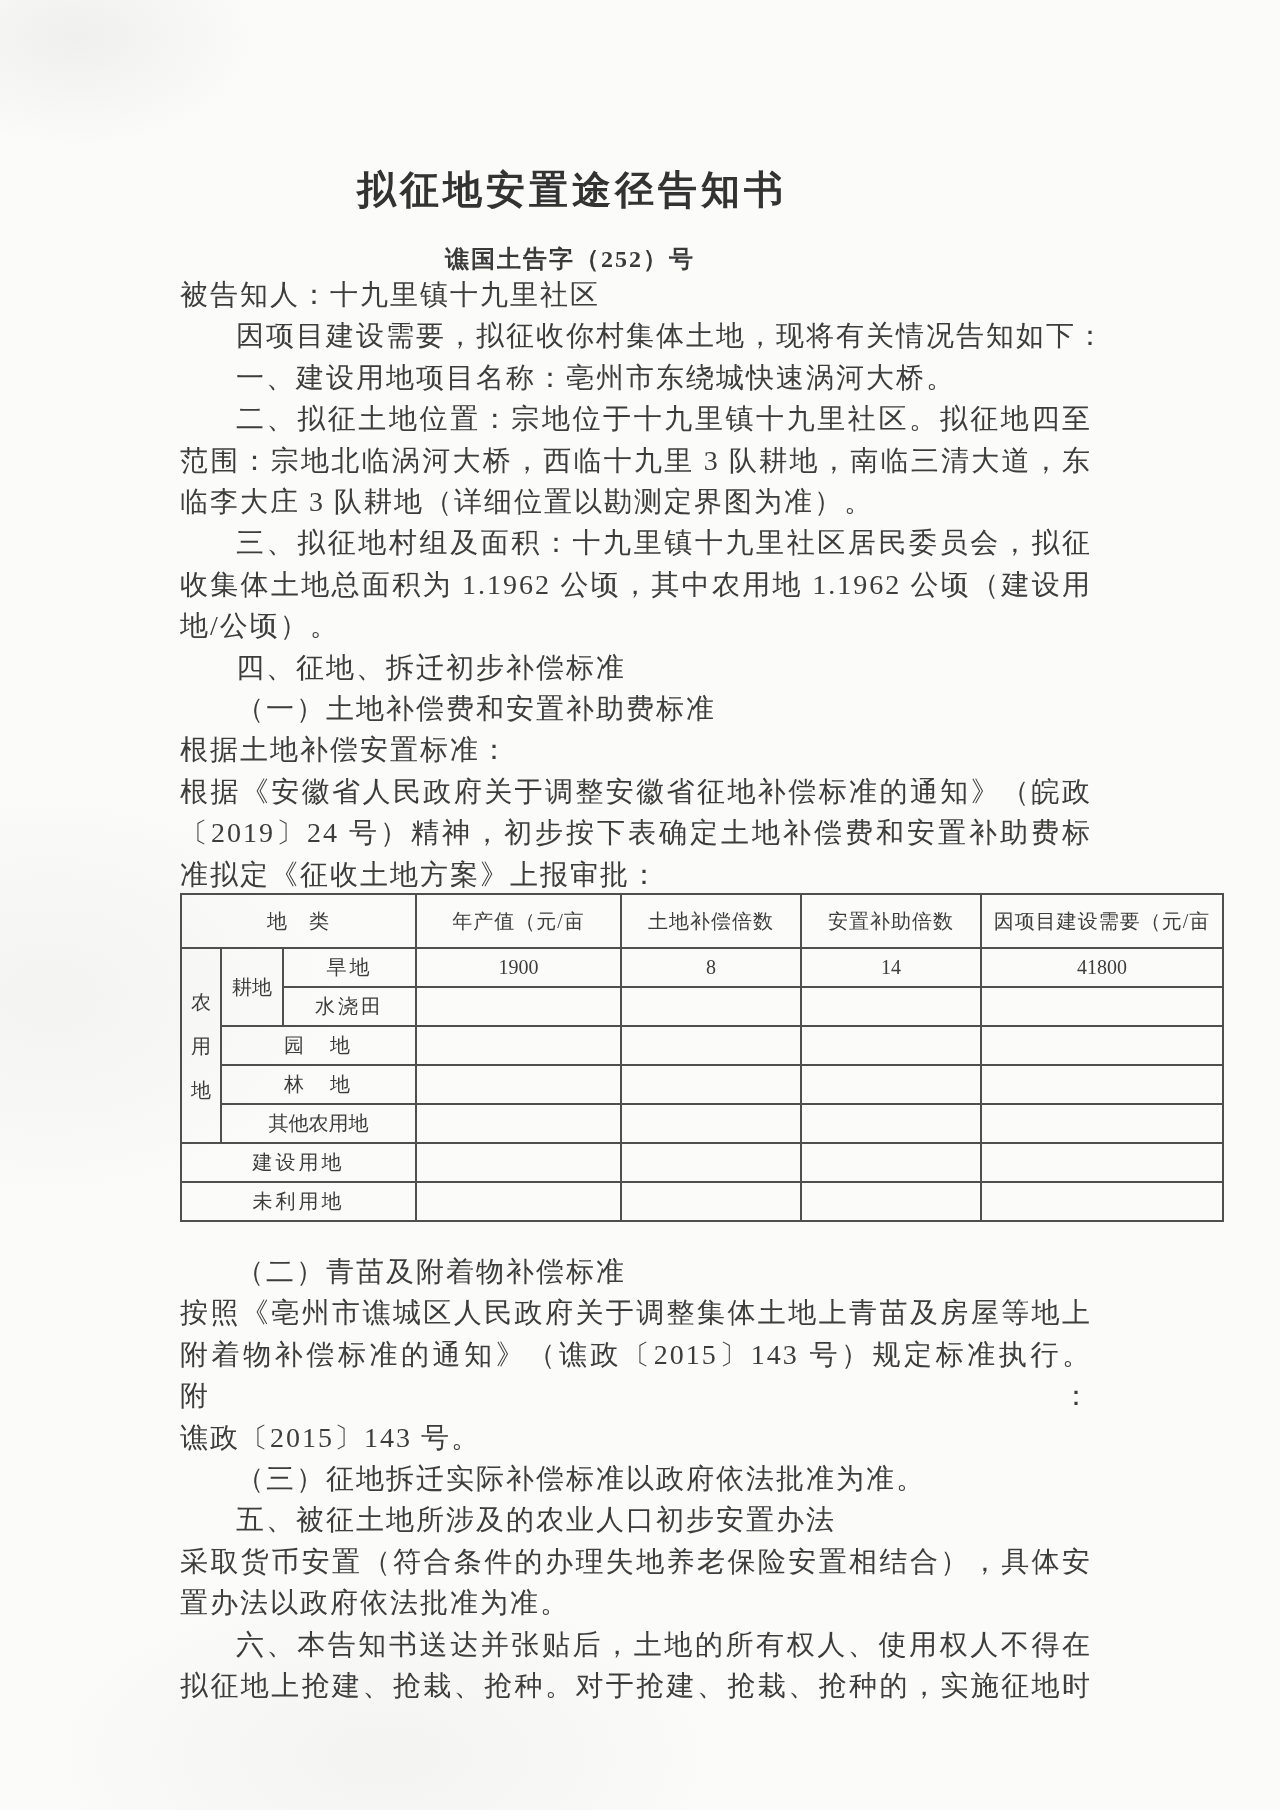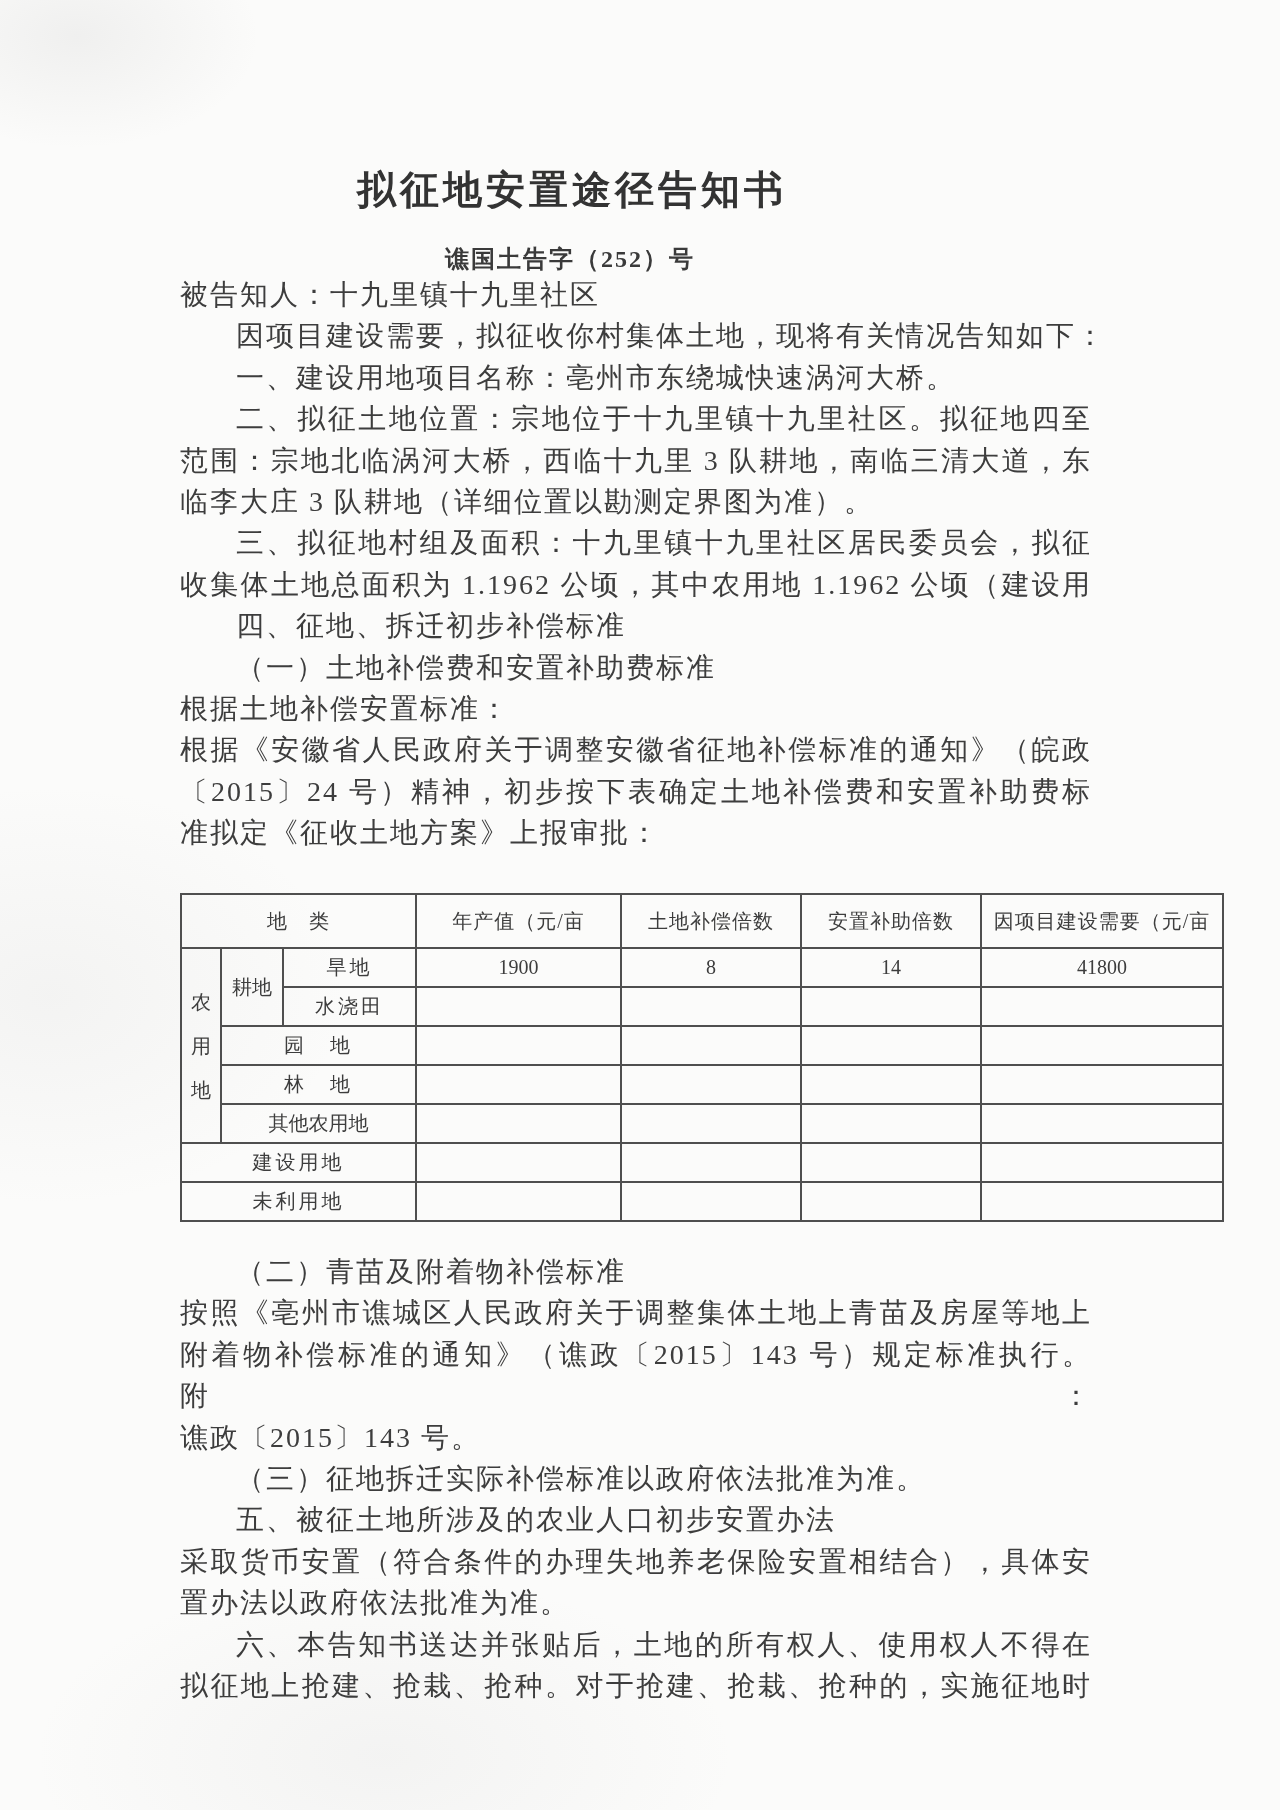--- a/index.html
+++ b/index.html
@@ -79,25 +79,26 @@
   <div class="textblock" id="block-before">
 
   <div class="line">被告知人：十九里镇十九里社区</div>
       <div class="line indent">因项目建设需要，拟征收你村集体土地，现将有关情况告知如下：</div>
       <div class="line indent">一、建设用地项目名称：亳州市东绕城快速涡河大桥。</div>
       <div class="line indent just">二、拟征土地位置：宗地位于十九里镇十九里社区。拟征地四至</div>
       <div class="line just">范围：宗地北临涡河大桥，西临十九里 3 队耕地，南临三清大道，东</div>
       <div class="line">临李大庄 3 队耕地（详细位置以勘测定界图为准）。</div>
       <div class="line indent just">三、拟征地村组及面积：十九里镇十九里社区居民委员会，拟征</div>
       <div class="line just">收集体土地总面积为 1.1962 公顷，其中农用地 1.1962 公顷（建设用</div>
+      <div class="line">地/公顷）。</div>
       <div class="line indent">四、征地、拆迁初步补偿标准</div>
       <div class="line indent">（一）土地补偿费和安置补助费标准</div>
       <div class="line">根据土地补偿安置标准：</div>
       <div class="line just">根据《安徽省人民政府关于调整安徽省征地补偿标准的通知》（皖政</div>
-      <div class="line just">〔2015〕24 号）精神，初步按下表确定土地补偿费和安置补助费标</div>
+      <div class="line just">〔2019〕24 号）精神，初步按下表确定土地补偿费和安置补助费标</div>
       <div class="line">准拟定《征收土地方案》上报审批：</div>
     </div>
 
   <table class="comp">
     <colgroup>
       <col style="width:40px">
         <col style="width:62px">
         <col style="width:133px">
       <col style="width:205px">
         <col style="width:180px">

